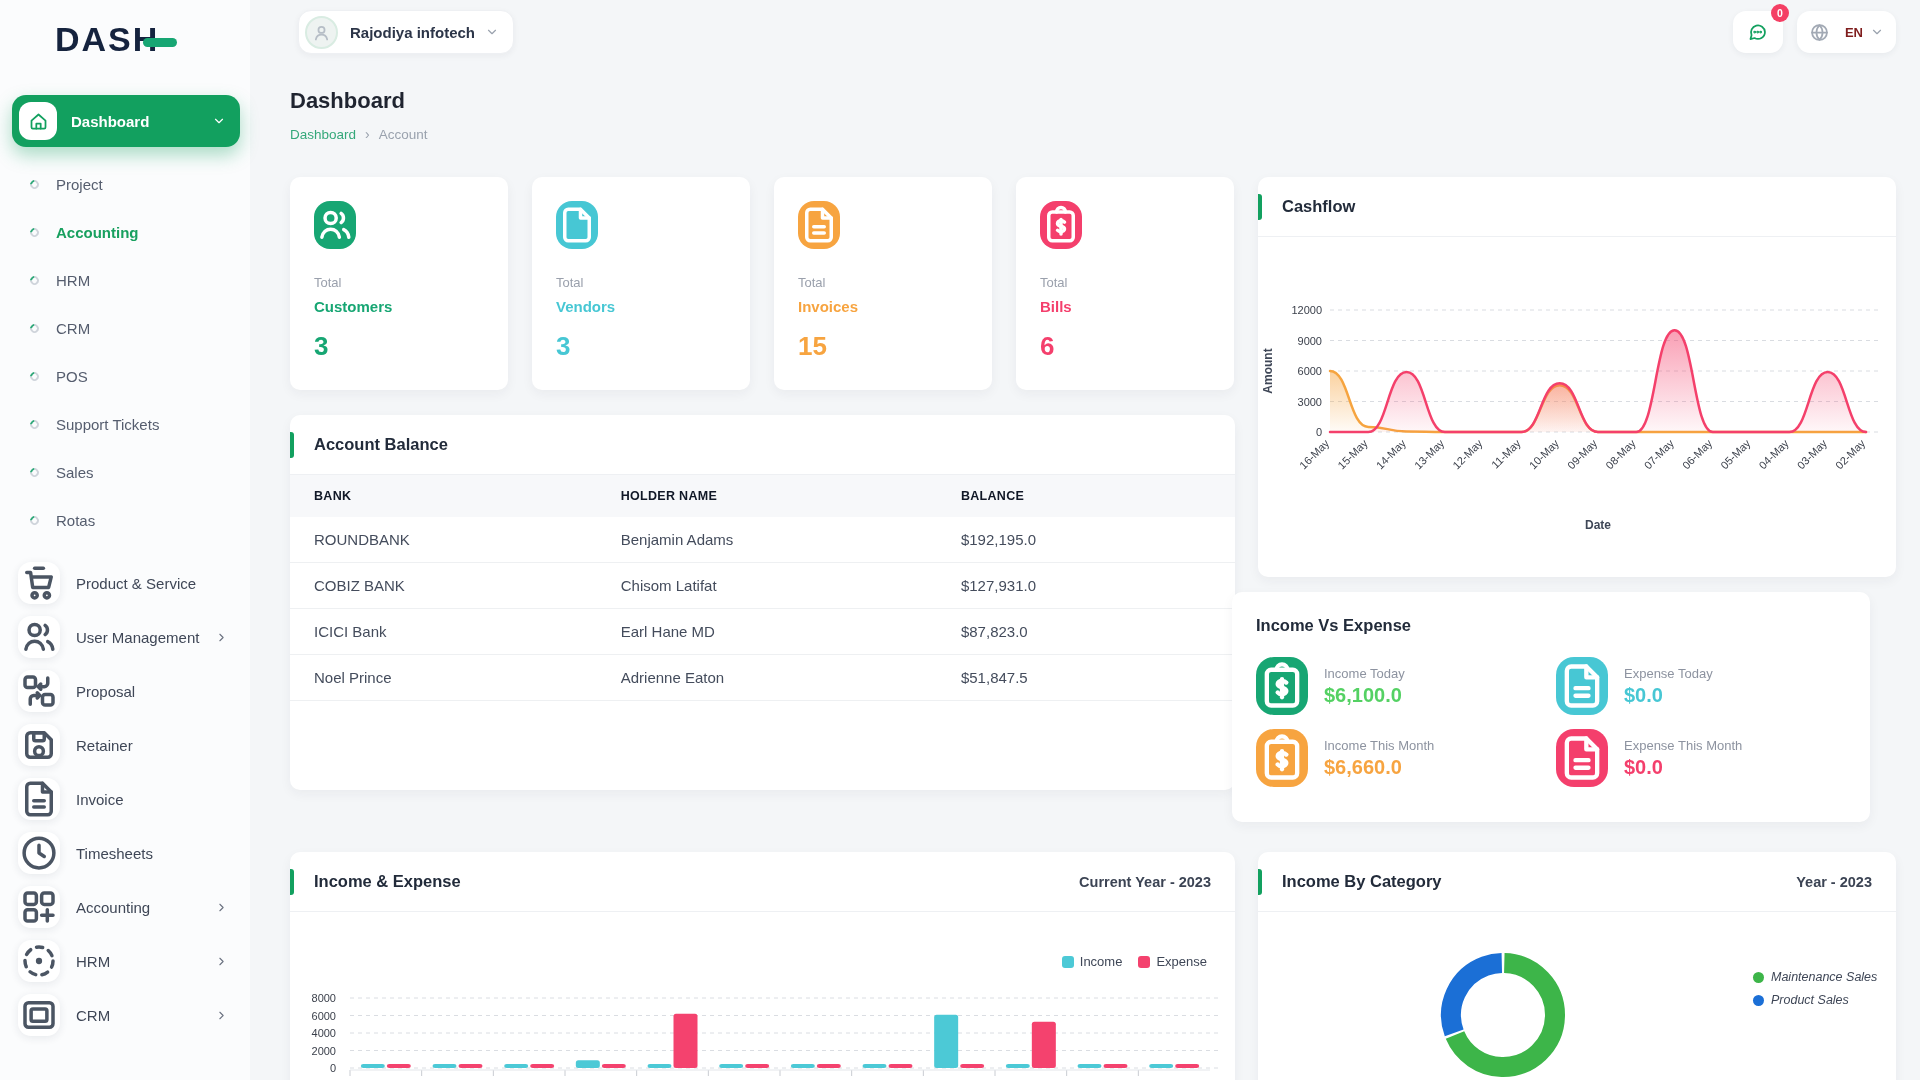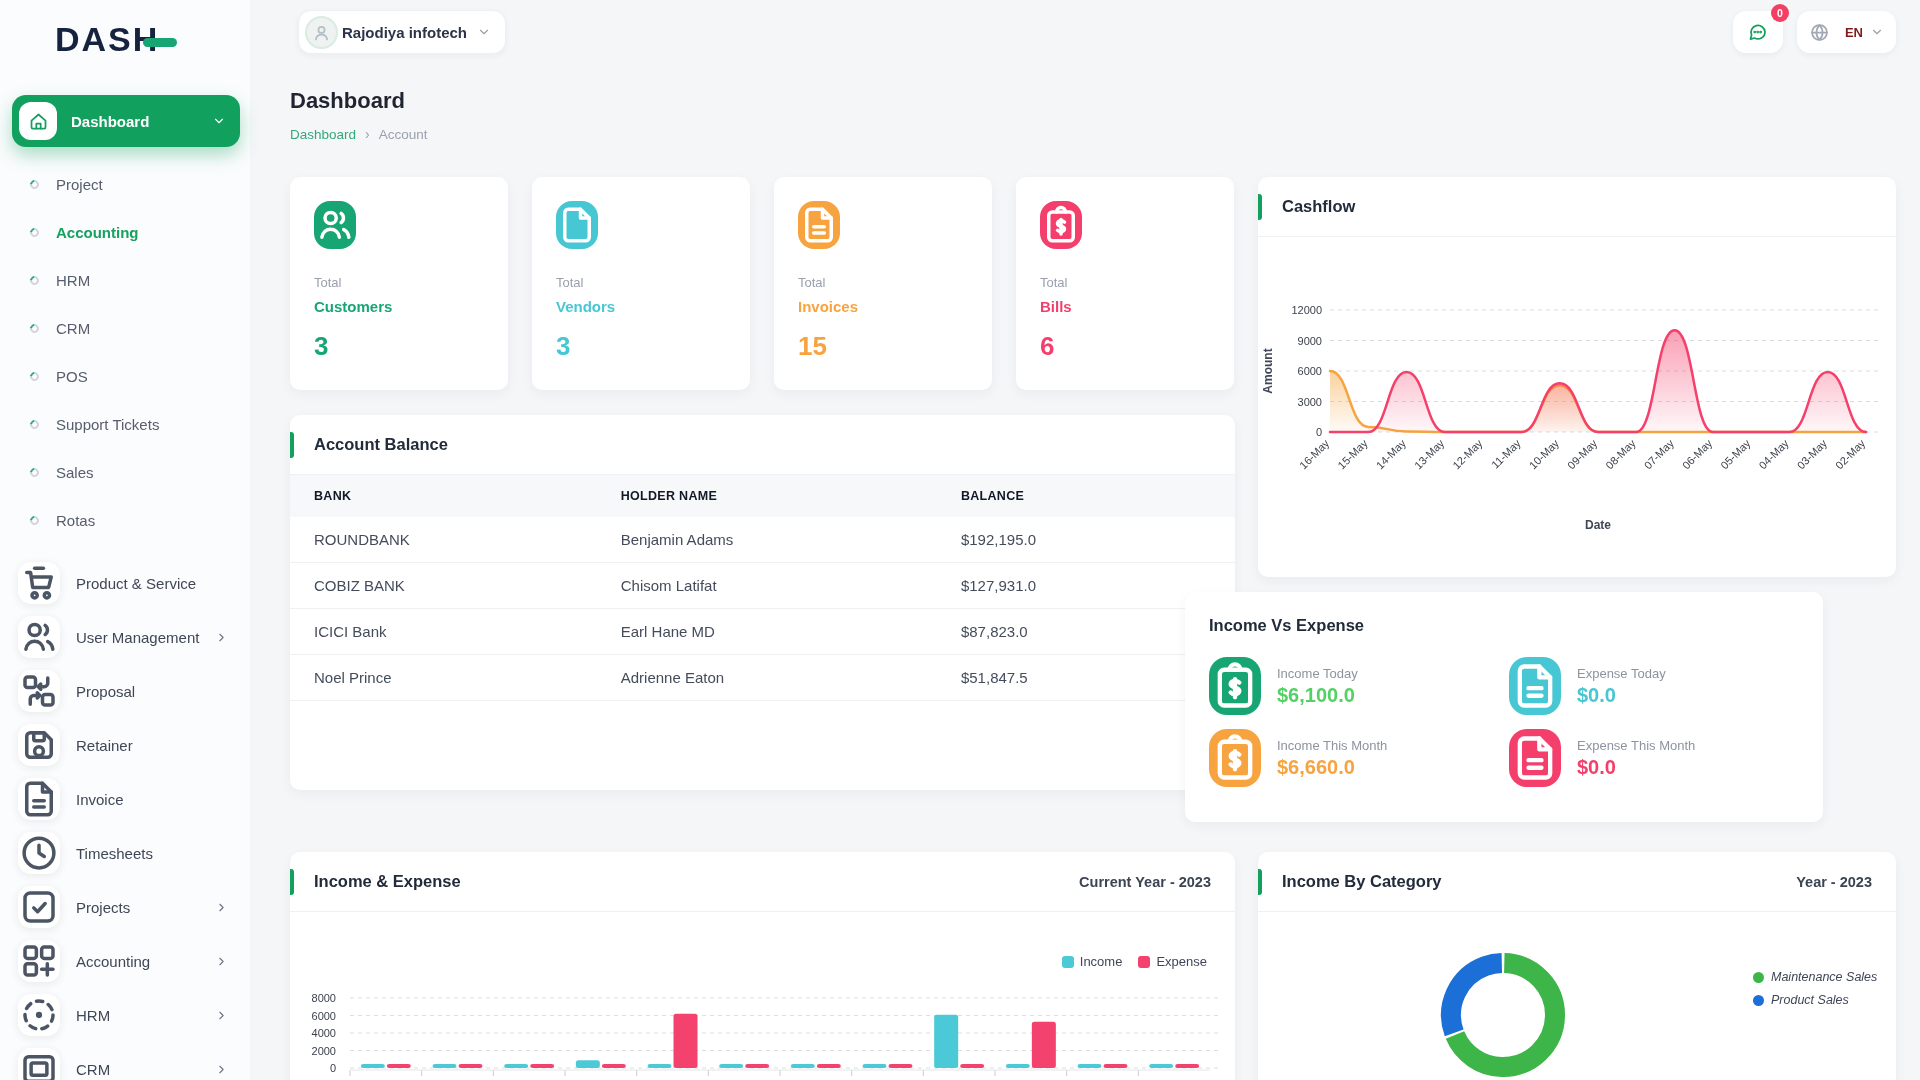--- a/index.html
+++ b/index.html
@@ -28,21 +28,21 @@
     display:flex; align-items:center; justify-content:center; color:#4b5563; flex:none; }
   .icon-box .ic { width:20px; height:20px; }
   .menu .lbl { margin-left:16px; font-size:15px; color:#3f4757; flex:1; }
   .menu .chev { width:13px; height:13px; color:#6b7280; }
 
   
   .topbar { position:absolute; left:250px; right:0; top:0; height:64px; display:flex; align-items:center; justify-content:space-between; padding:0 24px 0 48px; z-index:2; }
   .company-pill { display:flex; align-items:center; background:#fff; border:1px solid #eef0f3; border-radius:13px; height:44px; padding:0 14px 0 6px; cursor:pointer; box-shadow:0 2px 6px rgba(31,45,61,.05); }
   .avatar { width:33px; height:33px; border-radius:50%; background:#eef3f1; border:2px solid #d9ece2; color:#b6bec6; display:flex; align-items:center; justify-content:center; }
   .avatar .ic { width:19px; height:19px; }
-  .company-pill .name { font-size:15px; font-weight:600; color:#2c3548; margin:0 10px 0 4px; }
+  .company-pill .name { font-size:15px; font-weight:600; color:#2c3548; margin:0 10px 0 12px; }
   .chev { width:14px; height:14px; color:#9aa2ae; }
   .top-actions { display:flex; align-items:center; gap:14px; }
   .icon-btn { position:relative; width:50px; height:42px; background:#fff; border-radius:13px; box-shadow:0 2px 6px rgba(31,45,61,.06);
     display:flex; align-items:center; justify-content:center; color:#12a05f; cursor:pointer; }
   .icon-btn .ic { width:21px; height:21px; }
   .badge { position:absolute; top:-7px; right:-6px; min-width:18px; height:18px; border-radius:9px; background:#f43f64; color:#fff;
     font-size:10.5px; font-weight:700; display:flex; align-items:center; justify-content:center; padding:0 5px; }
   .lang-pill { height:42px; background:#fff; border-radius:13px; box-shadow:0 2px 6px rgba(31,45,61,.06); display:flex; align-items:center; padding:0 12px; gap:7px; cursor:pointer; }
   .lang-pill .globe { width:19px; height:19px; color:#a2a9b4; }
   .lang-pill .code { font-size:13px; font-weight:700; color:#7f1d1d;margin-left:8px; }
@@ -69,21 +69,21 @@
 
   #balance-panel { left:290px; top:415px; width:945px; height:375px; }
   .bal-table { width:100%; border-collapse:collapse; }
   .bal-table thead tr { background:#f7f8fa; }
   .bal-table th { text-align:left; font-size:12.5px; letter-spacing:.3px; color:#111827; padding:14px 0; font-weight:700; }
   .bal-table td { font-size:15px; color:#444c5c; padding:14px 0; border-bottom:1px solid #eef0f2; }
   .bal-table th:first-child, .bal-table td:first-child { padding-left:24px; width:35%; }
   .bal-table th:nth-child(2), .bal-table td:nth-child(2) { width:36%; }
 
   #cashflow-panel { left:1258px; top:177px; width:638px; height:400px; overflow:hidden; }
-  #ive-panel { left:1185px; top:592px; width:638px; height:230px; }
+  #ive-panel { left:1232px; top:592px; width:638px; height:230px; }
   #ive-panel .ive-title { padding:24px 24px 0; font-size:16.5px; font-weight:700; color:#222b3a; }
   .ive-grid { display:grid; grid-template-columns:1fr 1fr; gap:14px 10px; padding:22px 24px; }
   .ive-item { display:flex; align-items:center; gap:16px; }
   .ive-icon { width:52px; height:58px; border-radius:18px; color:#fff; display:flex; align-items:center; justify-content:center; flex:none; }
   .ive-icon .ic { width:22px; height:22px; }
   .ive-label { font-size:13px; color:#8d93a0; }
   .ive-value { font-size:20px; font-weight:700; margin-top:3px; }
 
   #bars-panel { left:290px; top:852px; width:945px; height:300px; overflow:hidden; }
   .legend { position:absolute; top:102px; right:28px; display:flex; gap:16px; align-items:flex-end; }
@@ -217,34 +217,20 @@
         <span class="lbl">Invoice</span>
       </li>
       <li>
         <span class="icon-box">
           <svg class="ic" viewBox="0 0 24 24" fill="none" stroke="currentColor" stroke-width="2" stroke-linecap="round" stroke-linejoin="round" style="width:100%;height:100%">
             <circle cx="12" cy="12" r="8.5"></circle>
             <path d="M12 7.5V12l3 2"></path>
           </svg>
         </span>
         <span class="lbl">Timesheets</span>
-      </li>
-      <li>
-        <span class="icon-box">
-          <svg class="ic" viewBox="0 0 24 24" fill="none" stroke="currentColor" stroke-width="2" stroke-linecap="round" stroke-linejoin="round" style="width:100%;height:100%">
-            <rect x="4" y="4" width="16" height="16" rx="3"></rect>
-            <path d="M9 12.5l2.2 2.2 4.3-4.7"></path>
-          </svg>
-        </span>
-        <span class="lbl">Projects</span>
-        <span class="chev">
-          <svg class="ic" viewBox="0 0 24 24" fill="none" stroke="currentColor" stroke-width="2" stroke-linecap="round" stroke-linejoin="round" style="width:100%;height:100%">
-            <path d="M9 6l6 6-6 6"></path>
-          </svg>
-        </span>
       </li>
       <li>
         <span class="icon-box">
           <svg class="ic" viewBox="0 0 24 24" fill="none" stroke="currentColor" stroke-width="2" stroke-linecap="round" stroke-linejoin="round" style="width:100%;height:100%">
             <rect x="4" y="4" width="6.5" height="6.5" rx="1.5"></rect>
             <rect x="13.5" y="4" width="6.5" height="6.5" rx="1.5"></rect>
             <rect x="4" y="13.5" width="6.5" height="6.5" rx="1.5"></rect>
             <path d="M16.75 13.5V20M13.5 16.75H20"></path>
           </svg>
         </span>

